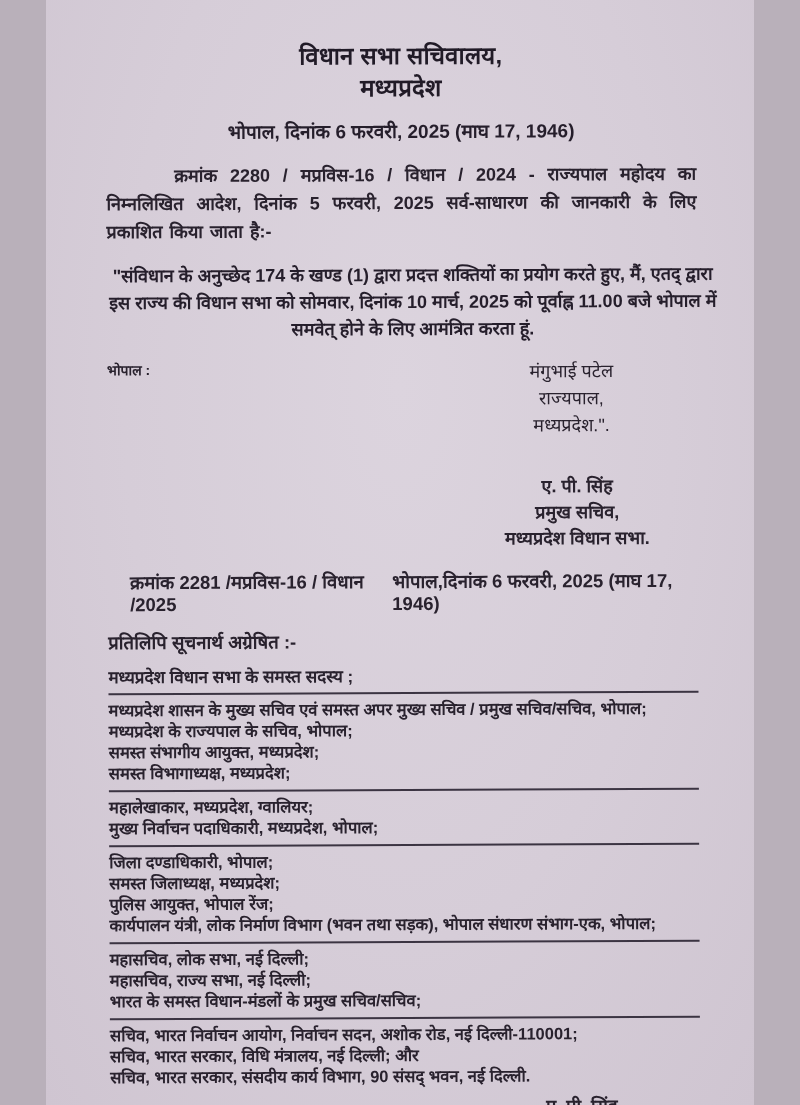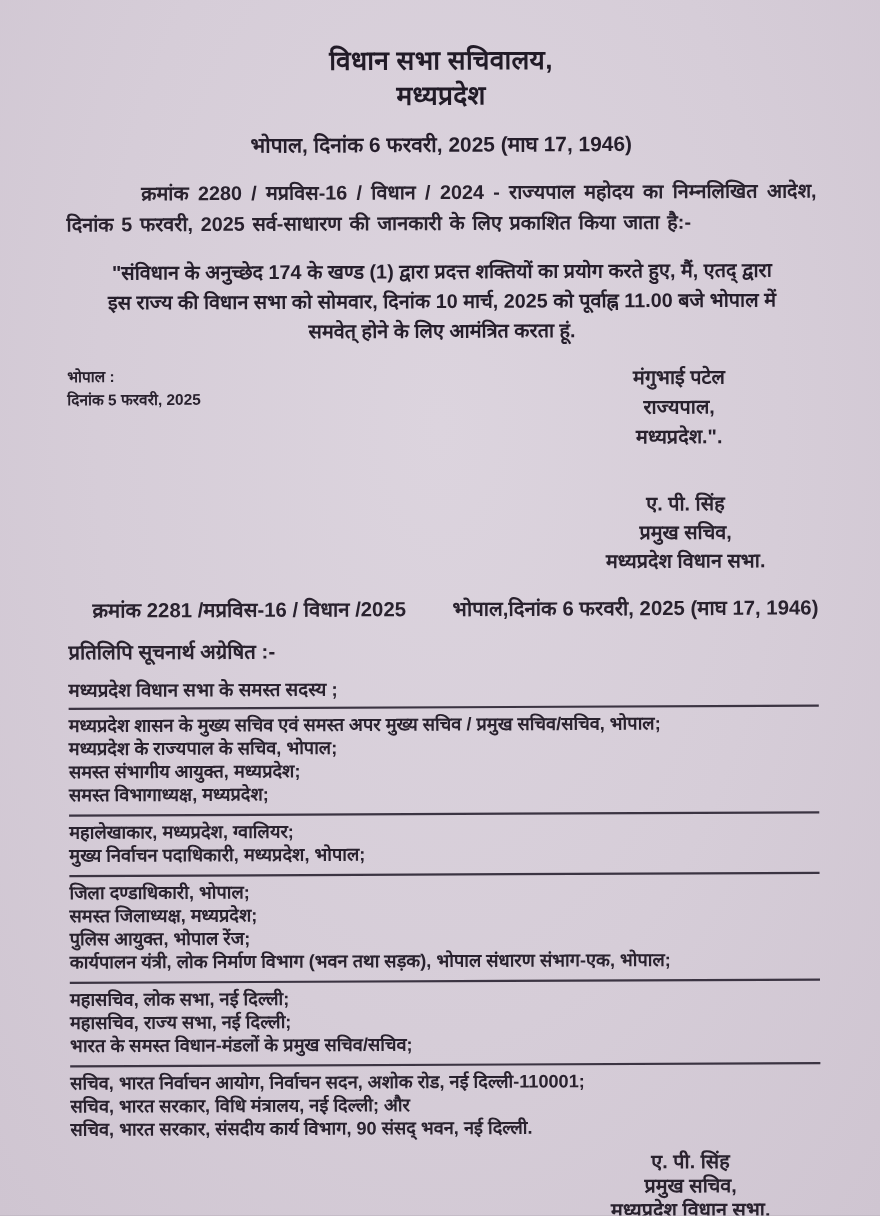--- a/index.html
+++ b/index.html
@@ -2,21 +2,21 @@
 <html lang="hi"><head>
 <meta charset="utf-8">
 <style>
   html, body { margin: 0; padding: 0; }
   body {
     font-family: "Liberation Sans", "DejaVu Sans", sans-serif;
     background: #b9b0ba;
   }
   .paper {
     position: relative;
-    width: 800px;
+    width: 708px;
     height: 1105px;
     margin: 0 auto;
     overflow: hidden;
     background: radial-gradient(ellipse at 50% 35%, #dcd4de 0%, #d6cdd8 55%, #cfc5d1 100%);
     color: #29222e;
     box-sizing: border-box;
   }
   .content {
     box-sizing: border-box;
     padding: 40px 56px 0 62px;
@@ -61,21 +61,21 @@
     align-items: flex-start;
   }
   .place-block {
     font-size: 14px;
     font-weight: 700;
     line-height: 1.5;
   }
   .gov-block {
     margin-right: 84px;
     font-size: 18px;
-    font-weight: 700;
+    font-weight: 400;
     line-height: 1.5;
     text-align: center;
   }
   .sign-block-1 {
     margin: 34px 48px 0 auto;
     width: max-content;
     font-size: 18px;
     font-weight: 700;
     line-height: 1.45;
     text-align: center;
@@ -131,21 +131,20 @@
       <div class="dateline">भोपाल, दिनांक 6 फरवरी, 2025 (माघ 17, 1946)</div>
     </div>
 
     <p class="intro">क्रमांक 2280 / मप्रविस-16 / विधान / 2024 -  राज्यपाल महोदय  का  निम्नलिखित  आदेश, दिनांक  5 फरवरी, 2025 सर्व-साधारण की जानकारी के लिए प्रकाशित किया जाता है:-</p>
 
     <div class="quote">"संविधान के अनुच्छेद 174 के खण्ड (1) द्वारा प्रदत्त शक्तियों का प्रयोग करते हुए, मैं, एतद् द्वारा  इस राज्य की विधान सभा को सोमवार, दिनांक 10 मार्च, 2025 को पूर्वाह्न 11.00 बजे भोपाल में समवेत् होने के लिए आमंत्रित करता हूं.</div>
 
     <div class="place-row">
       <div class="place-block">
         <div>भोपाल :</div>
-        <div>दिनांक  5 फरवरी, 2025</div>
       </div>
       <div class="gov-block">
         <div>मंगुभाई पटेल</div>
         <div>राज्यपाल,</div>
         <div>मध्यप्रदेश.".</div>
       </div>
     </div>
 
     <div class="sign-block-1">
       <div>ए. पी. सिंह</div>

